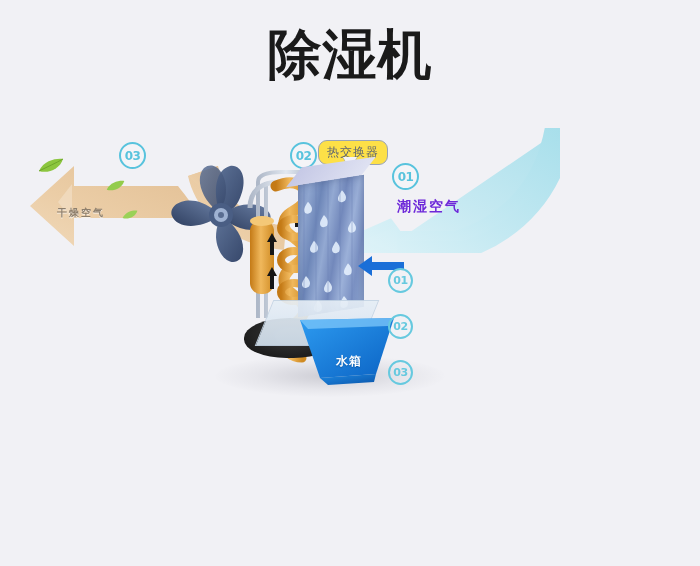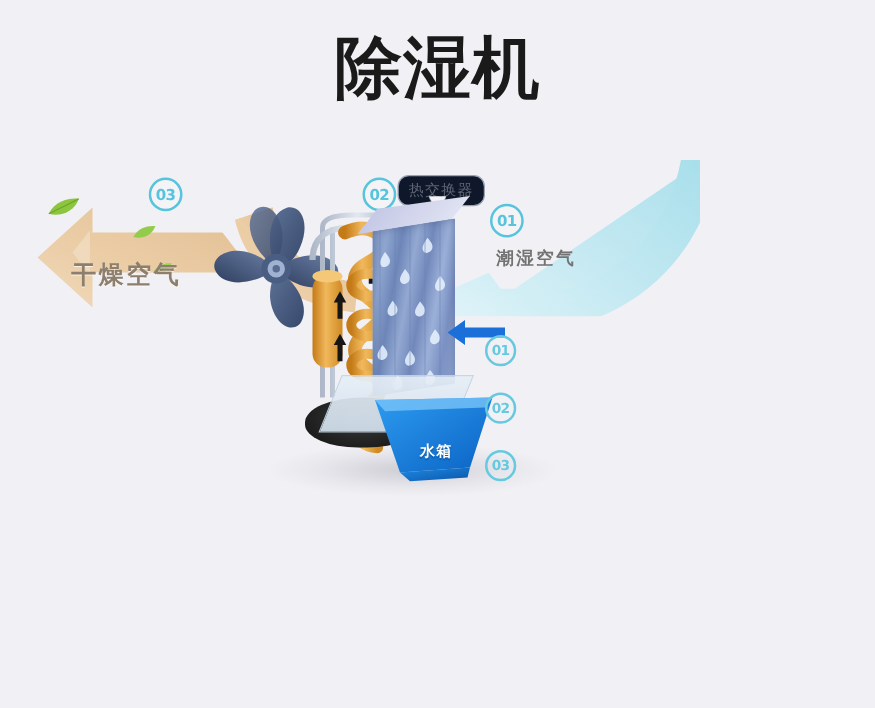--- a/index.html
+++ b/index.html
@@ -44,45 +44,45 @@
   }
   
   .cyan-arrow{position:absolute;left:345px;top:8px;width:215px;height:125px;}
 
   
   .leaf{position:absolute;}
 
   
   .lbl-dry{
     position:absolute;left:57px;top:86px;
-    font-size:20px;color:#8e7f6c;letter-spacing:2px;font-weight:bold;
+    font-size:10px;color:#8e7f6c;letter-spacing:2px;font-weight:bold;
     text-shadow:0 1px 0 rgba(255,255,255,.7);
   }
   .lbl-wet{
     position:absolute;left:397px;top:78px;
-    font-size:14px;color:#737373;letter-spacing:2px;font-weight:bold;
+    font-size:14px;color:#6d28d9;letter-spacing:2px;font-weight:bold;
   }
 
   
   .num-badge{
     position:absolute;width:23px;height:23px;border-radius:50%;
     border:2px solid #58c3dd;color:#58c3dd;
     font-size:12px;font-weight:bold;
     display:flex;align-items:center;justify-content:center;
     background:rgba(255,255,255,.25);letter-spacing:-.5px;
   }
   #badge-03-diagram{left:119px;top:22px;}
   #badge-02-diagram{left:290px;top:22px;}
   #badge-01-diagram{left:392px;top:43px;}
 
   
   .callout{
     position:absolute;left:318px;top:20px;
     padding:3px 8px;border:1.4px solid #9aa3b4;border-radius:9px;
-    background:#0f172a;font-size:12px;color:#5d6472;white-space:nowrap;
+    background:#fde047;font-size:12px;color:#5d6472;white-space:nowrap;
     letter-spacing:1px;
   }
   .callout-tail{
     position:absolute;left:343px;top:37px;width:0;height:0;
     border-left:7px solid transparent;border-right:7px solid transparent;
     border-top:12px solid #f3f3f7;
     filter:drop-shadow(0 1px 0 #9aa3b4);
   }
 
   

